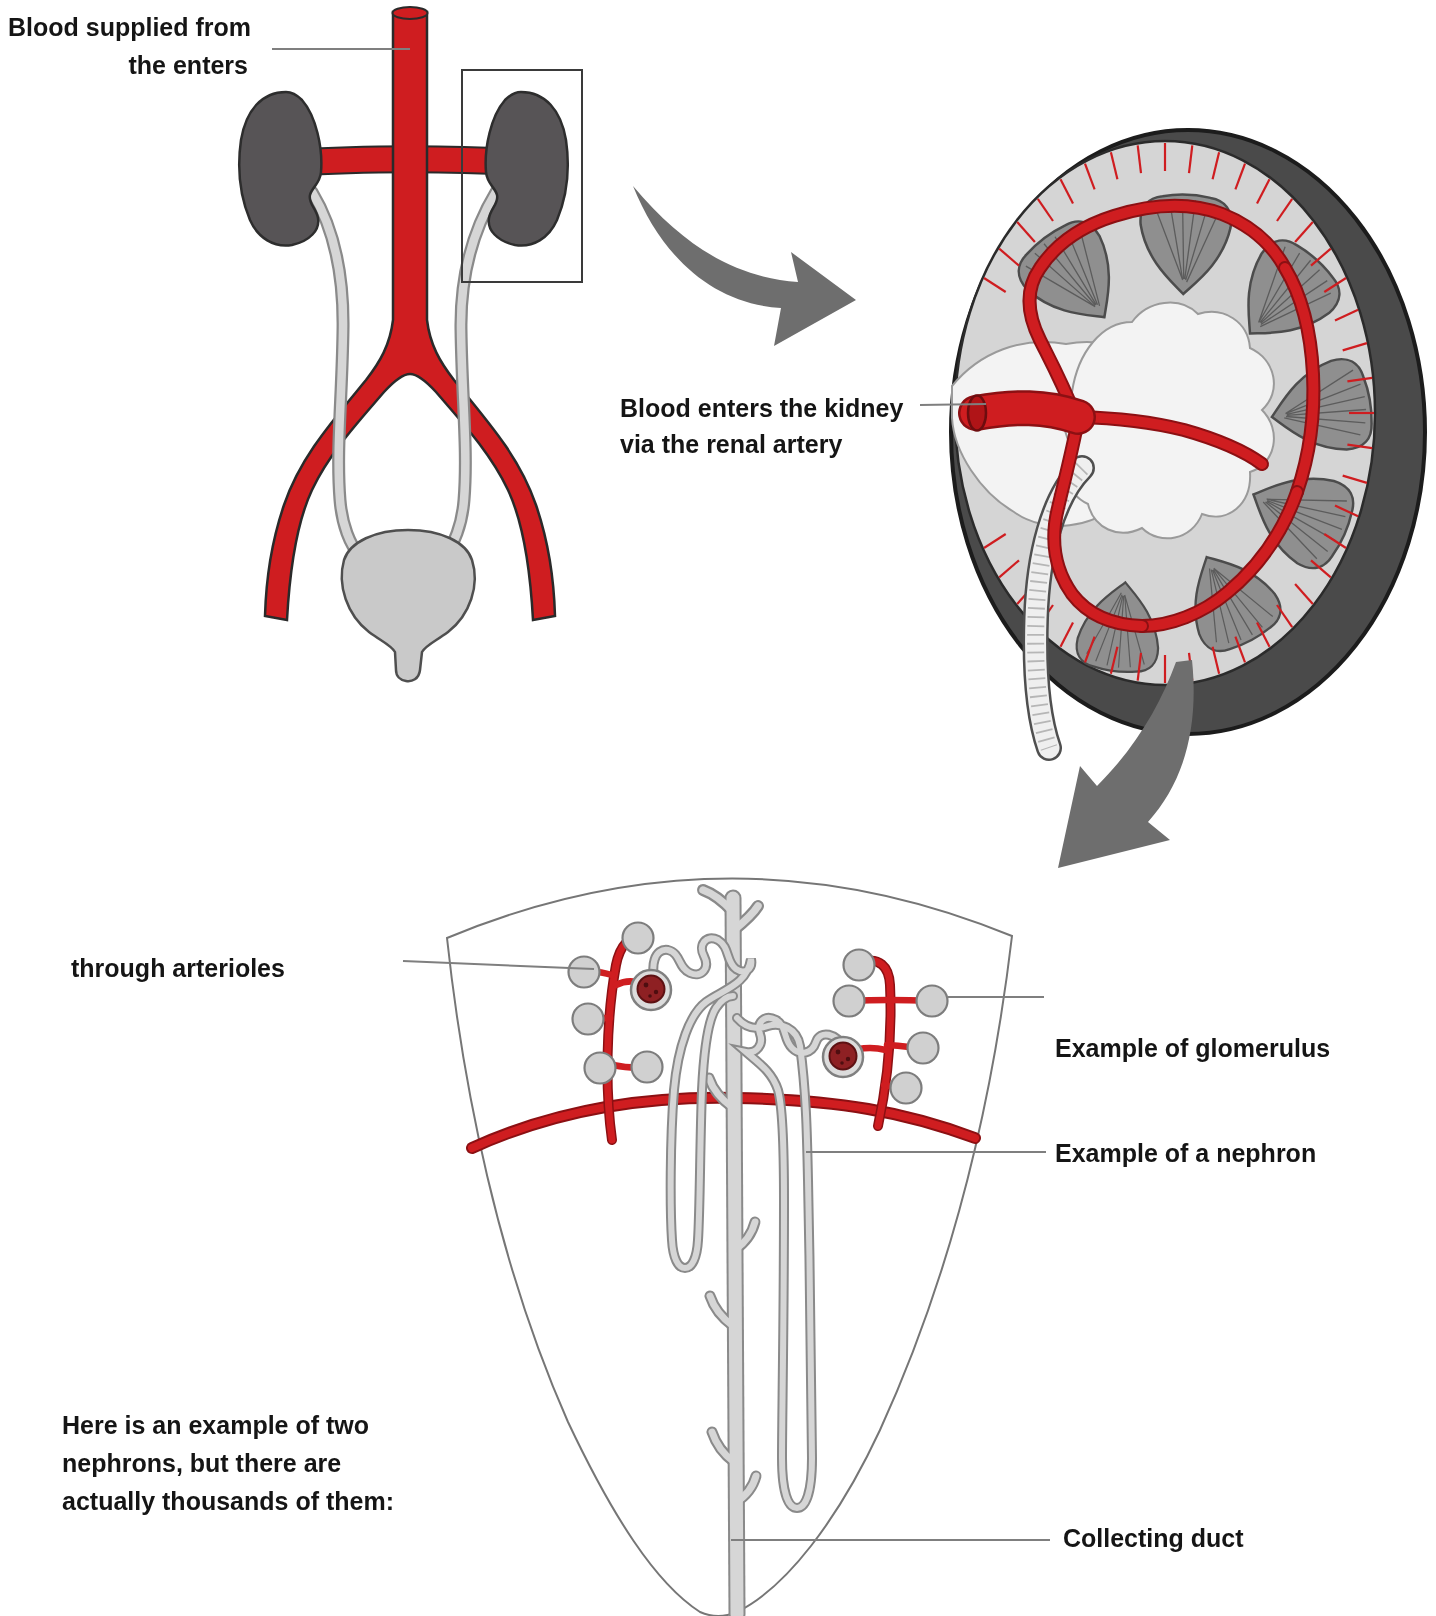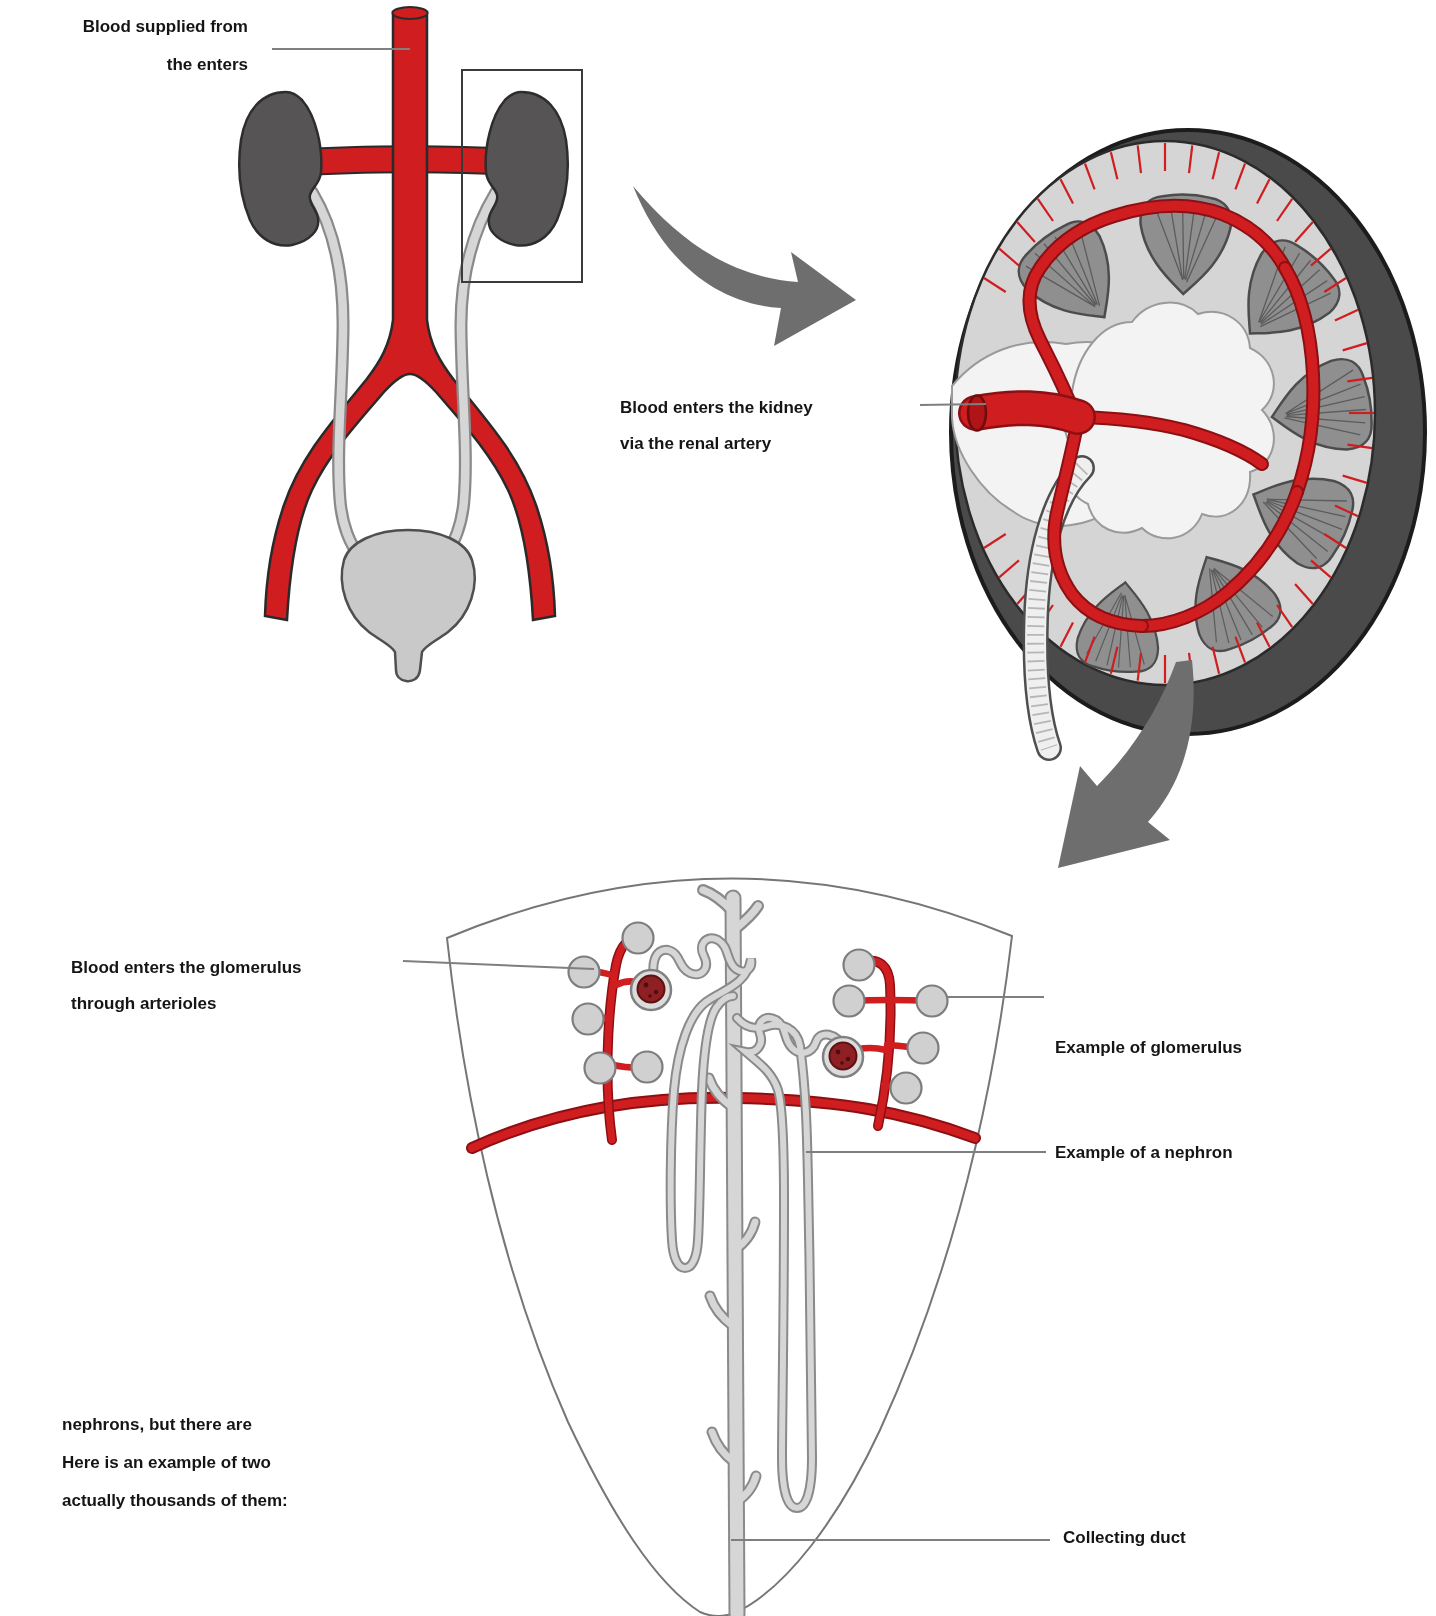--- a/index.html
+++ b/index.html
@@ -2,21 +2,21 @@
 <html><head>
 <meta charset="utf-8">
 <style>
   html,body{margin:0;padding:0;background:#ffffff;}
   .canvas{
     position:relative;width:1436px;height:1616px;background:#ffffff;overflow:hidden;
     font-family:"Liberation Sans", sans-serif;
   }
   .artwork{position:absolute;left:0;top:0;}
   .label{
-    position:absolute;color:#151515;font-weight:600;font-size:17px;line-height:34px;
+    position:absolute;color:#151515;font-weight:600;font-size:25px;line-height:34px;
     letter-spacing:0;white-space:nowrap;
   }
   .label span{display:block;}
   .r{text-align:right;}
   
   .tube-o{fill:none;stroke:#8a8a8a;stroke-linecap:round;}
   .tube{fill:none;stroke:#d6d6d6;stroke-linecap:round;}
   .red-o{fill:none;stroke:#8c1013;stroke-linecap:round;}
   .red{fill:none;stroke:#cf1d20;stroke-linecap:round;}
   .leader{stroke:#7f7f7f;stroke-width:2;}
@@ -304,29 +304,28 @@
     <span>Blood supplied from</span>
     <span>the enters</span>
   </div>
 
   <div class="label" style="left:620px;top:390px;width:310px;line-height:36px;">
     <span>Blood enters the kidney</span>
     <span>via the renal artery</span>
   </div>
 
   <div class="label" style="left:71px;top:950px;width:345px;line-height:36px;">
-    <span>Blood enters the glomerulus</span>
     <span>through arterioles</span>
   </div>
 
   <div class="label" style="left:1055px;top:1031px;">Example of glomerulus</div>
 
   <div class="label" style="left:1055px;top:1136px;text-align:center;">Example of a nephron</div>
 
   <div class="label" style="left:1063px;top:1521px;">Collecting duct</div>
 
   <div class="label" style="left:62px;top:1406px;width:340px;line-height:38px;">
+    <span>Here is an example of two</span>
     <span>nephrons, but there are</span>
-    <span>Here is an example of two</span>
     <span>actually thousands of them:</span>
   </div>
 
 </div>
 
 </body></html>

